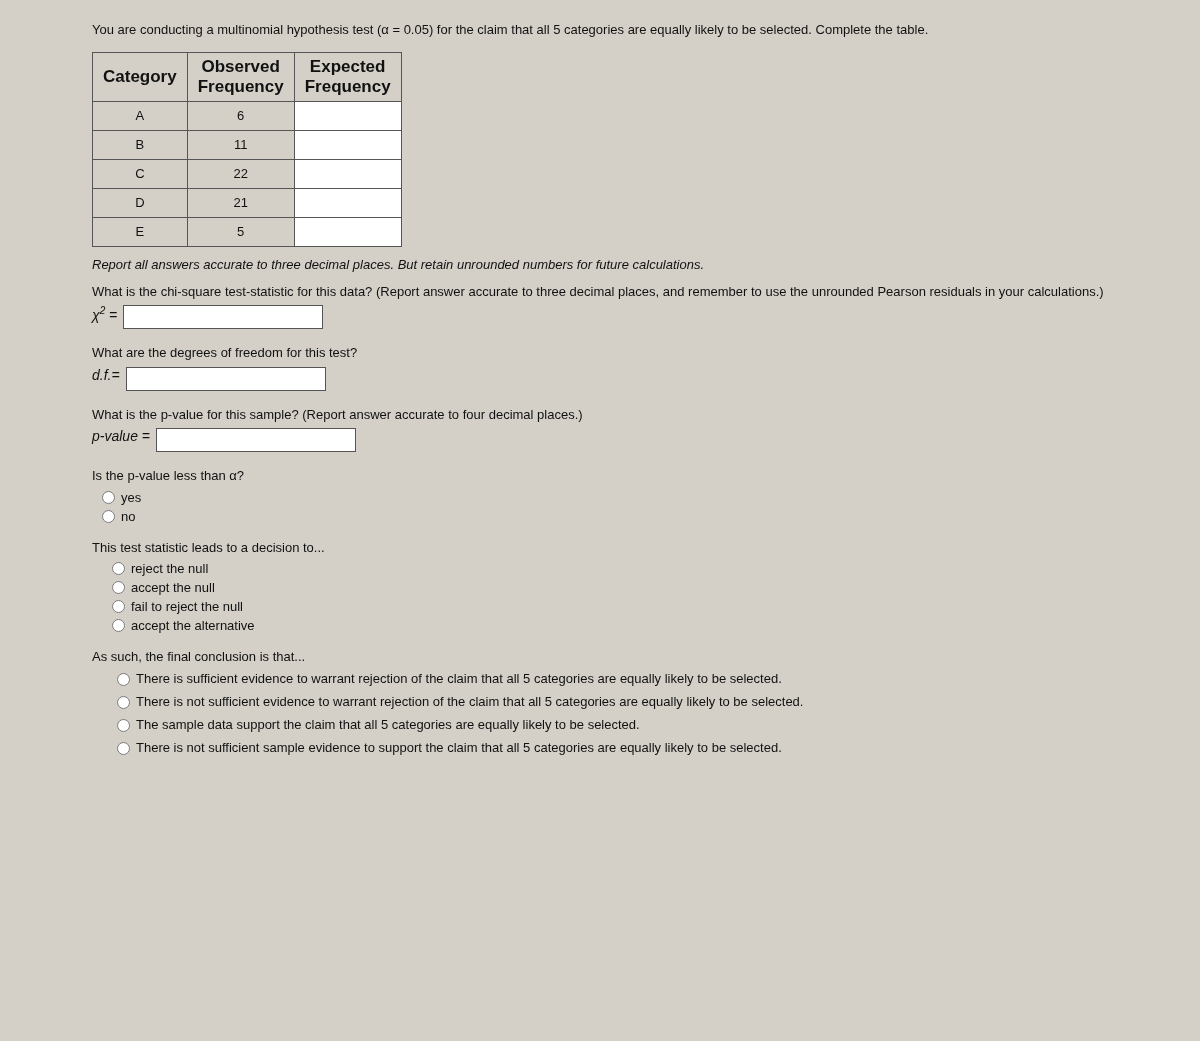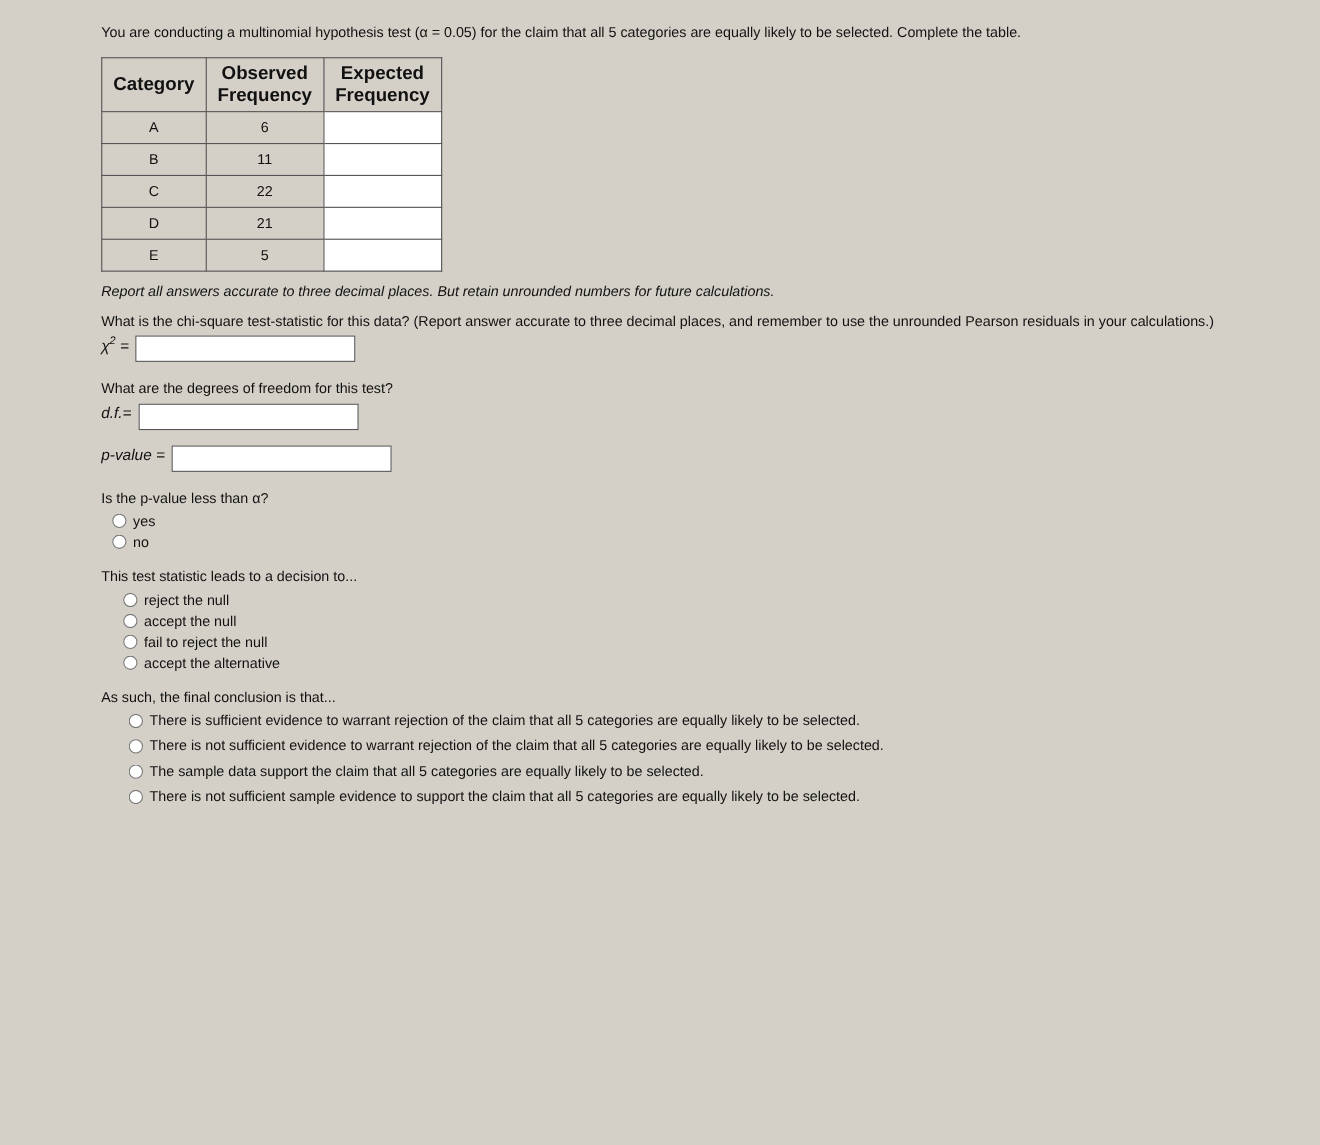--- a/index.html
+++ b/index.html
@@ -164,20 +164,21 @@
 
   <div class="section">
     <p class="label-text">What are the degrees of freedom for this test?</p>
     <div class="input-row">
       <span class="formula-label">d.f.=</span>
       <input type="text" style="border: 1px solid rgb(85, 85, 85); background: white; height: 24px; width: 200px; font-size: 13px; padding: 0px 4px;">
     </div>
   </div>
 
   <div class="section">
+    <p class="label-text">What is the p-value for this sample? (Report answer accurate to four decimal places.)</p>
     <div class="input-row">
       <span class="formula-label">p-value =</span>
       <input type="text" style="border: 1px solid rgb(85, 85, 85); background: white; height: 24px; width: 200px; font-size: 13px; padding: 0px 4px;">
     </div>
   </div>
 
   <div class="section">
     <p class="label-text">Is the p-value less than α?</p>
     <div class="radio-group">
       <label>

